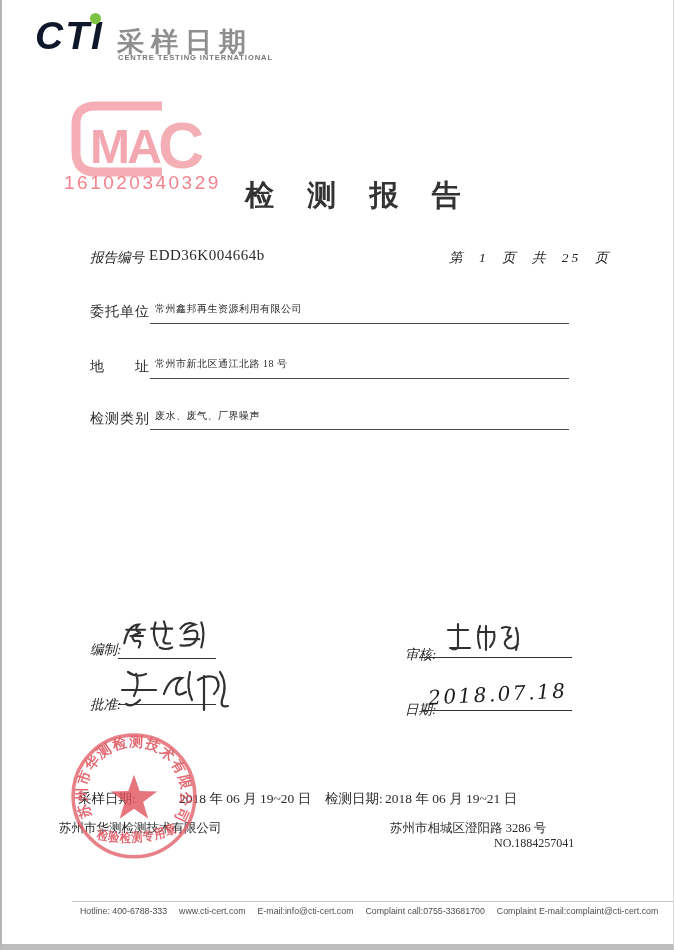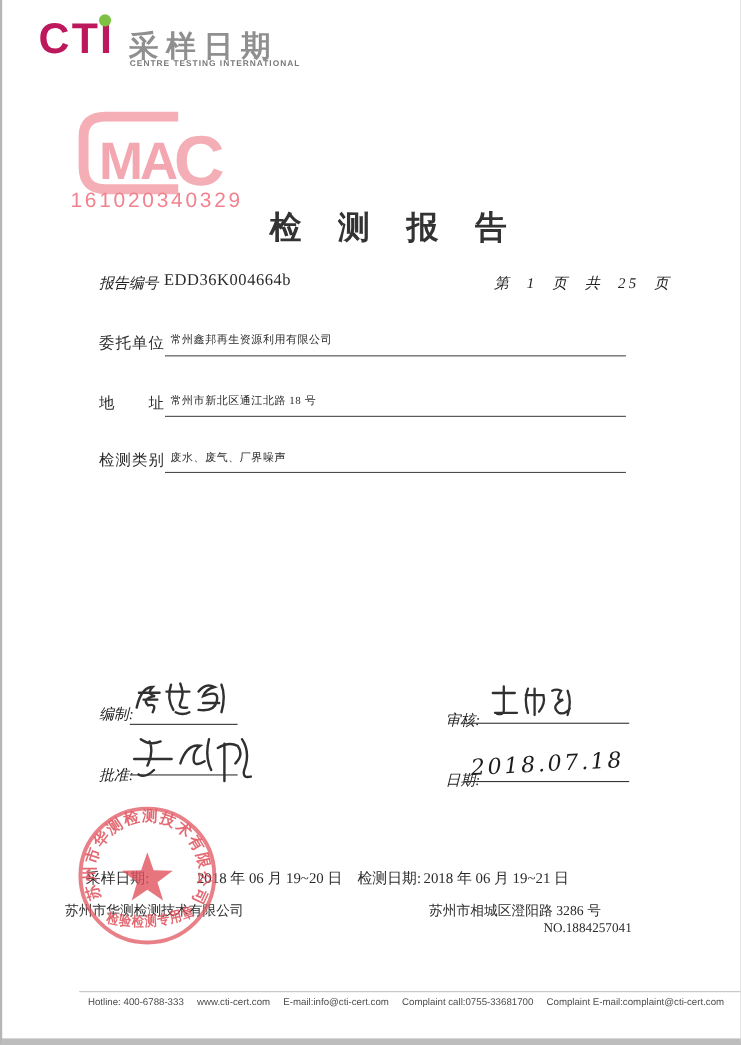--- a/index.html
+++ b/index.html
@@ -5,32 +5,32 @@
   html,body{margin:0;padding:0;background:#ffffff;}
   .page{
     position:relative;width:674px;height:950px;background:#ffffff;overflow:hidden;
     box-sizing:border-box;
     border-left:2px solid #b5b5b5;border-right:1px solid #d9d9d9;border-bottom:6px solid #bdbdbd;
     font-family:"Liberation Serif","DejaVu Serif",serif;color:#2b2b2b;
   }
   .abs{position:absolute;}
   
   .logo-cti{left:33px;top:16px;font-family:"Liberation Sans","DejaVu Sans",sans-serif;
-    font-weight:bold;font-size:39px;line-height:1;color:#be185d;letter-spacing:2px;}
+    font-weight:bold;font-size:39px;line-height:1;color:#0f172a;letter-spacing:2px;font-style:italic;}
   .logo-dot{left:88px;top:13px;width:11px;height:11px;border-radius:50%;background:#7dc242;}
   .logo-cn{left:115px;top:24px;font-size:27px;font-weight:bold;color:#8f8f8f;letter-spacing:7px;
     font-family:"Liberation Sans","DejaVu Sans",sans-serif;}
   .logo-tag{left:116px;top:53px;font-size:7.6px;font-weight:bold;color:#787878;letter-spacing:0.9px;
     font-family:"Liberation Sans","DejaVu Sans",sans-serif;}
   
   .cma-svg{left:64px;top:98px;}
   .cma-number{left:62px;top:172px;font-size:19px;color:#f2828e;letter-spacing:2.5px;
     font-family:"Liberation Sans","DejaVu Sans",sans-serif;}
   
-  .doc-title{left:243px;top:176px;font-size:29px;font-weight:600;color:#333;letter-spacing:13px;margin-top:11px;}
+  .doc-title{left:243px;top:176px;font-size:29px;font-weight:600;color:#333;letter-spacing:13px;}
   
   .lbl{font-size:13.5px;color:#222;font-style:italic;}
   .report-label{left:88px;top:249px;}
   .report-number{left:147px;top:247px;font-size:15px;letter-spacing:0.5px;}
   .page-info{left:447px;top:249px;letter-spacing:3px;word-spacing:7px;}
   
   .field-label{left:88px;font-size:14px;letter-spacing:1px;}
   .field-value{left:153px;font-size:10px;letter-spacing:0.5px;}
   .field-line{left:148px;width:419px;height:1px;background:#4a4a4a;}
   

